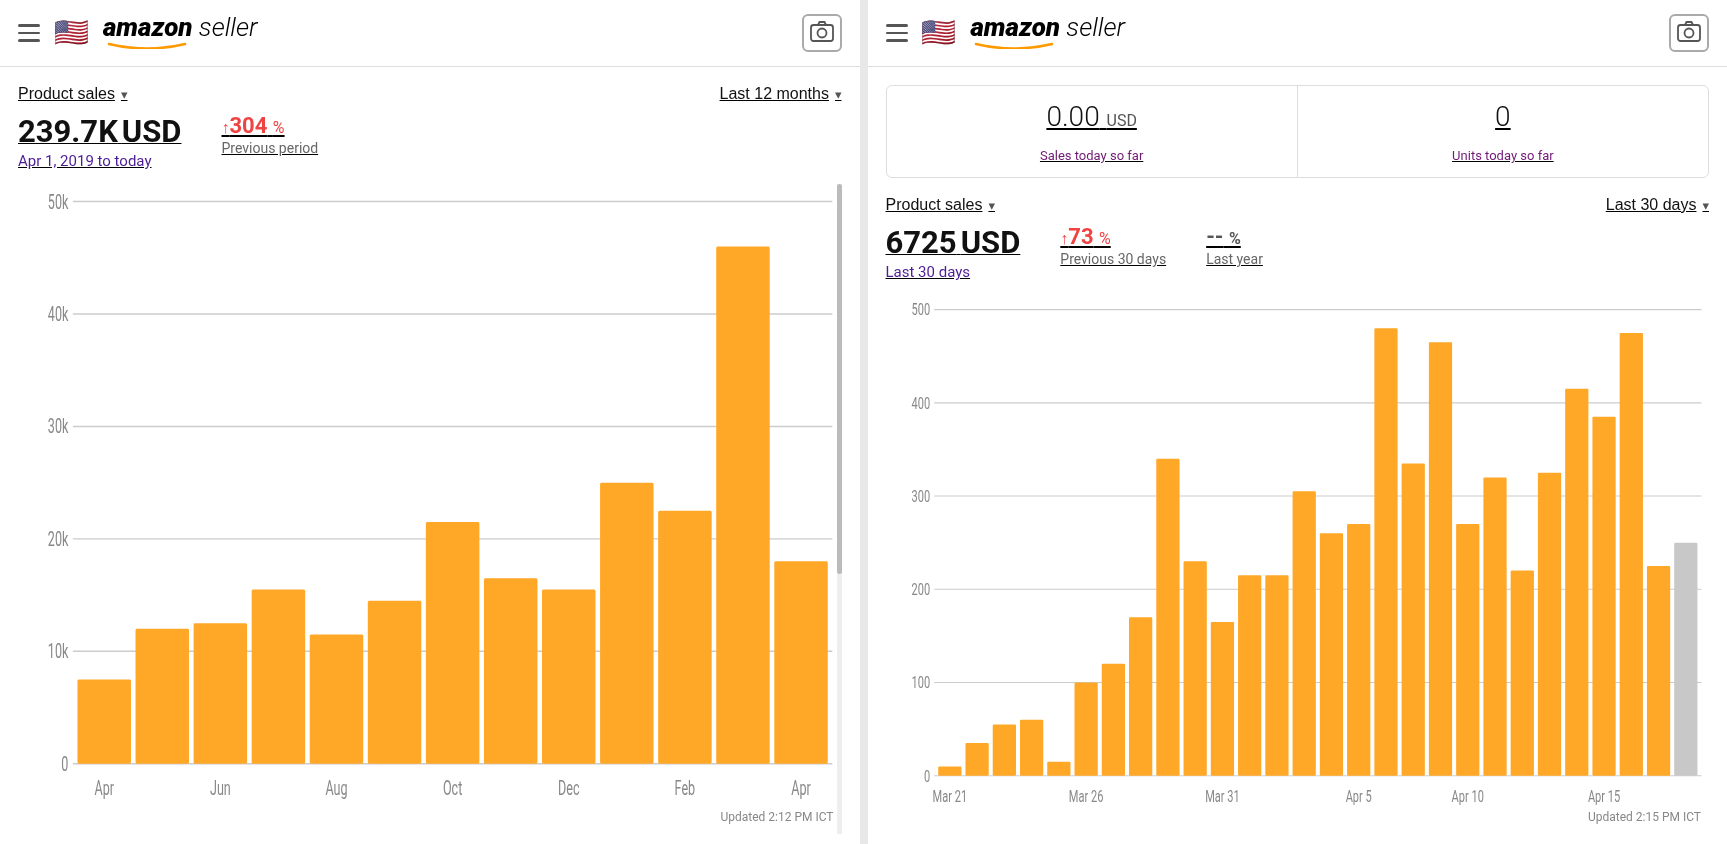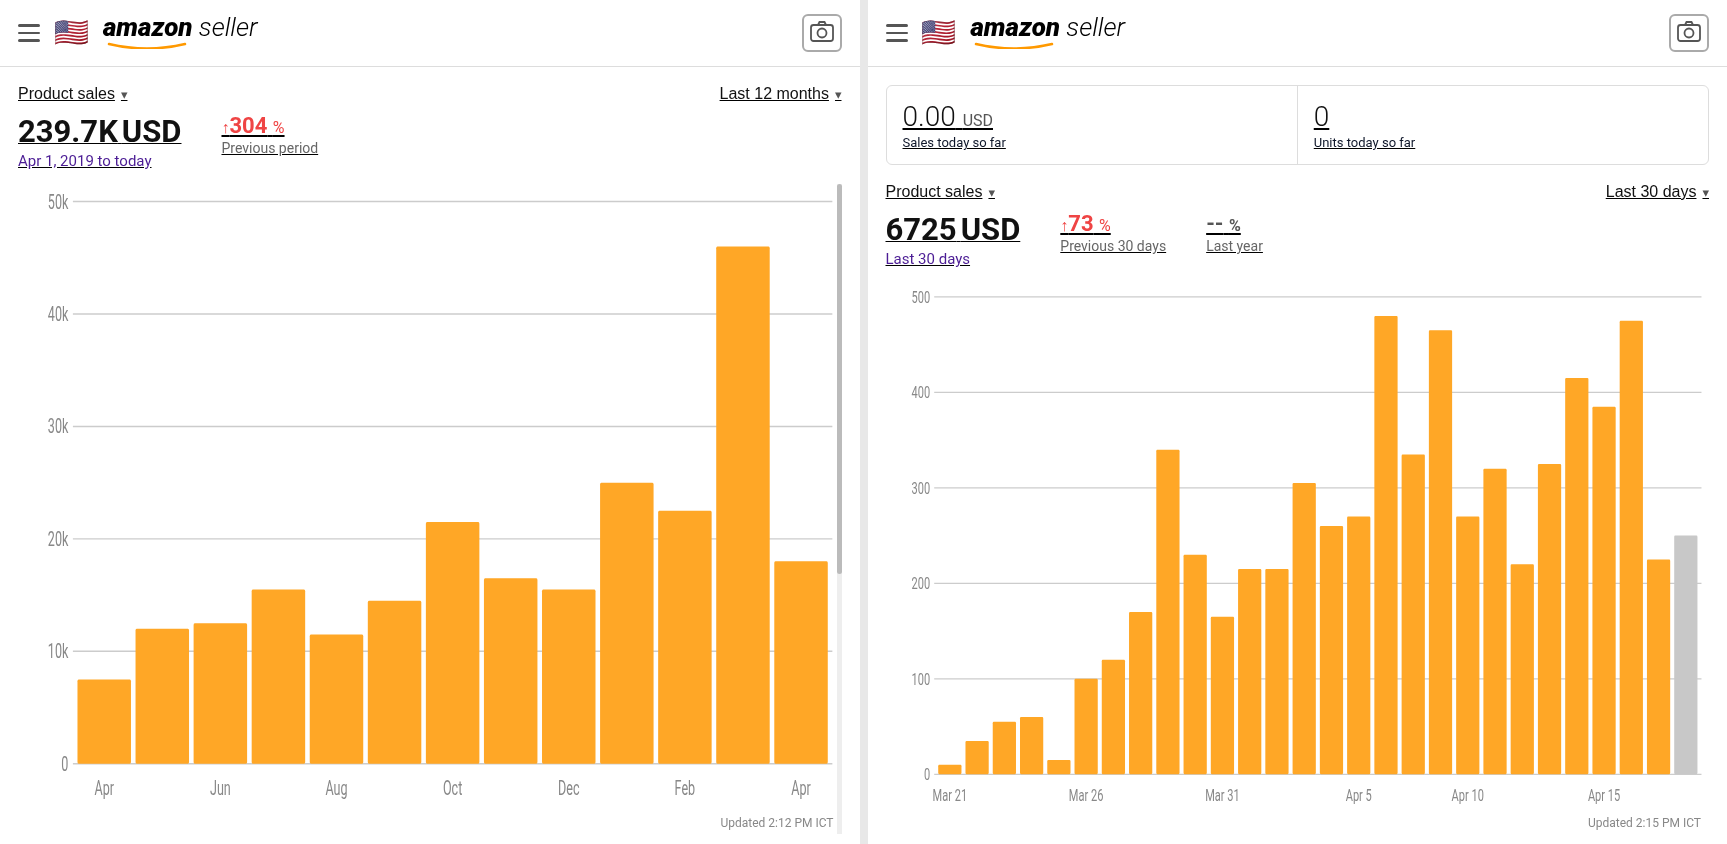--- a/index.html
+++ b/index.html
@@ -72,39 +72,39 @@
     .today-stats {
       display: flex;
       gap: 0;
       margin-bottom: 18px;
       border: 1px solid #ddd;
       border-radius: 6px;
       overflow: hidden;
     }
     .stat-box {
       flex: 1;
-      padding: 14px 16px;
-      text-align: left;
+      padding: 14px 28px;
+      text-align: center;
       border-right: 1px solid #ddd;
     }
     .stat-box:last-child { border-right: none; }
     .stat-value {
       font-size: 28px;
       font-weight: 300;
       color: #111;
     }
     .stat-value .currency {
       font-size: 16px;
       font-weight: 400;
       color: #555;
     }
     .stat-label {
       font-size: 13px;
-      color: #0f172a;
-      margin-top: 2px;
+      color: #701a75;
+      margin-top: 15px;
     }
     
     .controls-row {
       display: flex;
       align-items: center;
       gap: 8px;
       margin-bottom: 10px;
     }
     .dropdown-btn {
       display: flex;
@@ -160,21 +160,21 @@
       flex: 1;
       position: relative;
       margin-top: 4px;
     }
     .chart-svg {
       width: 100%;
       height: 100%;
     }
     .updated-text {
       position: absolute;
-      bottom: 4px;
+      bottom: 10px;
       right: 8px;
       font-size: 12px;
       color: #888;
     }
     
     .scroll-bar {
       position: absolute;
       right: 0;
       top: 0;
       width: 5px;

